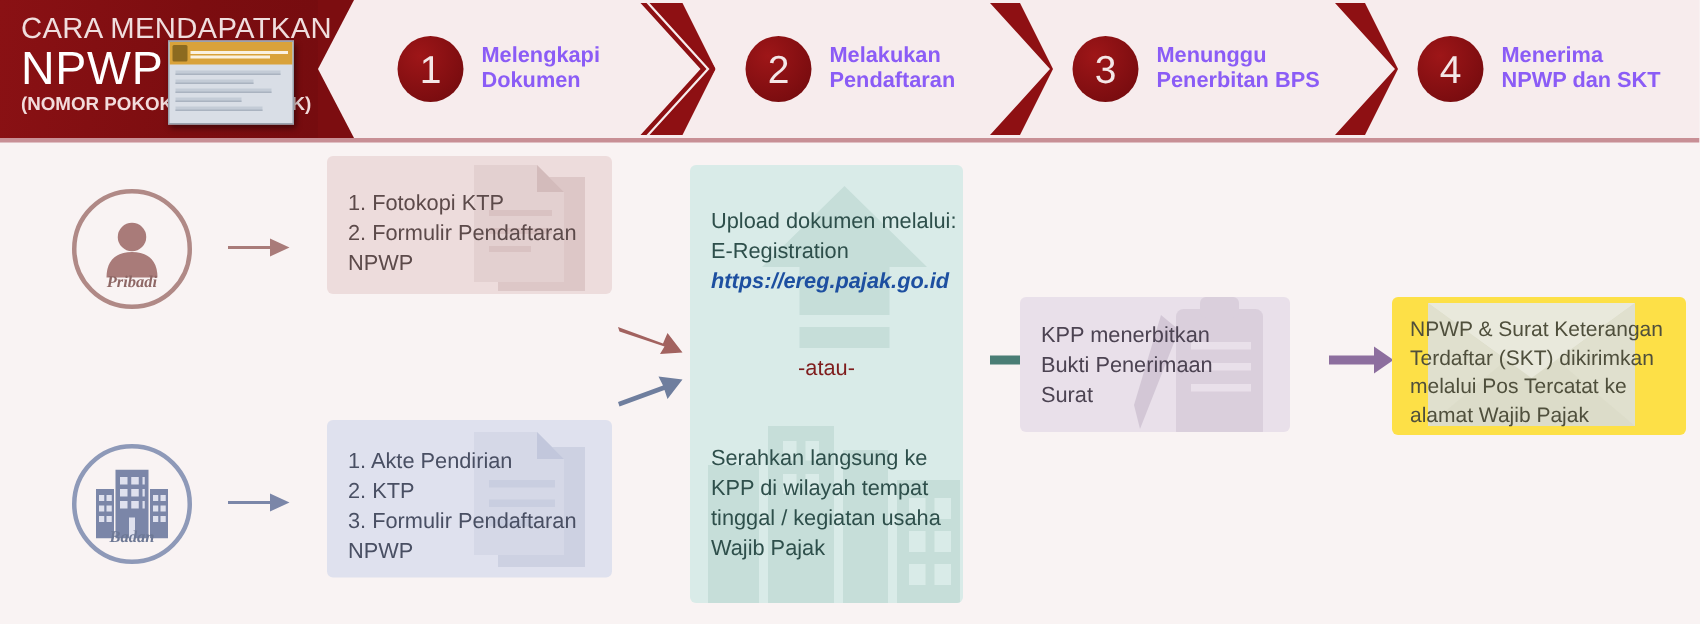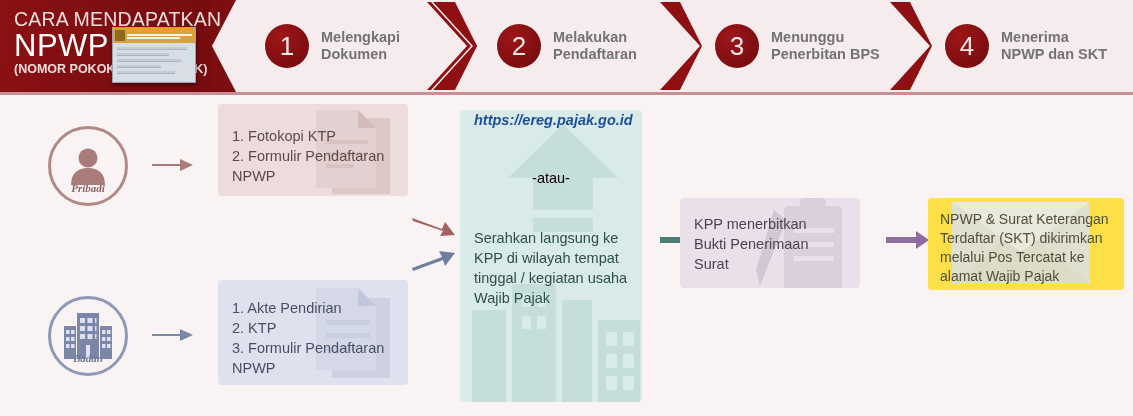--- a/index.html
+++ b/index.html
@@ -77,21 +77,21 @@
     display: flex; align-items: center; z-index: 2;
   }
   .step-circle {
     width: 44px; height: 44px; border-radius: 50%;
     background: radial-gradient(circle at 34% 30%, #9e1618 0%, #7d0d10 70%, #6d0a0d 100%);
     color: #f4e7e7; font-size: 26px;
     display: flex; align-items: center; justify-content: center;
     flex: 0 0 auto;
   }
   .step-label {
-    margin-left: 12px; color: #737373; font-size: 14.5px;
+    margin-left: 12px; color: #8b5cf6; font-size: 14.5px;
     font-weight: bold; line-height: 17px; white-space: pre-line;
   }
   .chevron {
     position: absolute; top: 0; width: 52px; height: 92px; z-index: 1;
   }
   .chevron svg { display: block; }
 
   
   .body-area { position: absolute; left: 0; top: 98px; width: 1133px; height: 318px; }
 
@@ -115,21 +115,21 @@
 
   .arrow { position: absolute; }
 
   .pink-box { background: #eddcdc; }
   .blue-box { background: #dfe1ee; }
   .teal-box { background: #d9ebe8; }
   .lav-box  { background: #e9e0ea; }
   .olive-box{ background: #fde047; }
 
   .link-text { color: #1d4fa0; font-style: italic; font-weight: bold; }
-  .atau { text-align: center; color: #000000; font-size: 13px; }
+  .atau { text-align: center; color: #7f1d1d; font-size: 13px; }
 </style>
 </head>
 <body>
 
 <div id="root">
 
   <div class="header-band">
 
     <div class="chevron" style="left:425px;">
       <svg width="52" height="92" viewBox="0 0 52 92">
@@ -306,20 +306,22 @@
           <rect x="52" y="54" width="9" height="13"></rect>
             <rect x="67" y="54" width="9" height="13"></rect>
           <rect x="136" y="70" width="11" height="14"></rect>
             <rect x="153" y="70" width="11" height="14"></rect>
           <rect x="136" y="92" width="11" height="14"></rect>
             <rect x="153" y="92" width="11" height="14"></rect>
           <rect x="136" y="114" width="11" height="14"></rect>
             <rect x="153" y="114" width="11" height="14"></rect>
         </g>
       </svg>
+      <div class="box-text" style="padding:28px 0 0 14px; color:#2e4f4b;">Upload dokumen melalui:
+E-Registration</div>
       <div class="box-text link-text" style="padding:0 0 0 14px;">https://ereg.pajak.go.id</div>
       <div class="box-text atau" style="padding:38px 0 0 0;">-atau-</div>
       <div class="box-text" style="padding:40px 0 0 14px; color:#2e4f4b;">Serahkan langsung ke
 KPP di wilayah tempat
 tinggal / kegiatan usaha
 Wajib Pajak</div>
     </div>
 
     <div class="arrow" style="left:660px; top:132px;">
       <svg width="44" height="20" viewBox="0 0 44 20">

